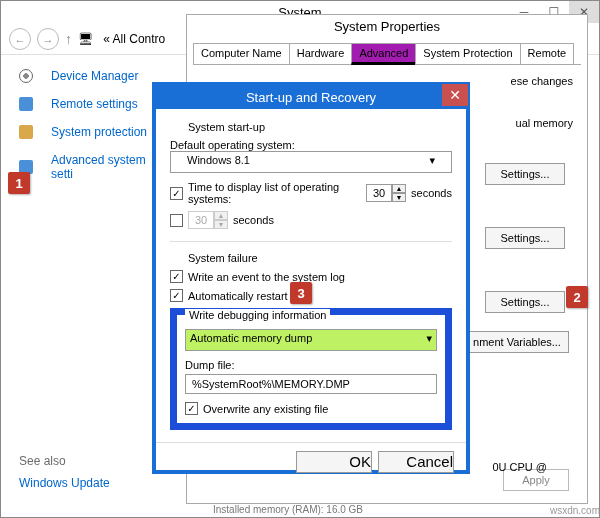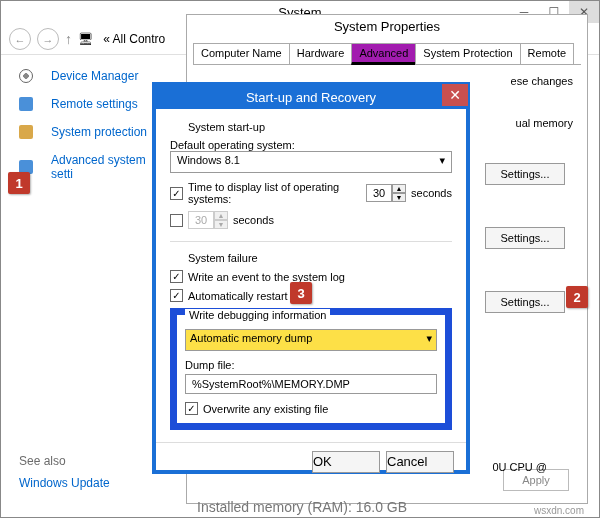--- a/index.html
+++ b/index.html
@@ -33,51 +33,51 @@
 
 .sysprop { position: absolute; top: 14px; left: 186px; width: 402px; height: 490px; border: 1px solid #aaa; background: #fff; }
 .sp-title { text-align: center; font-size: 13px; padding: 4px; }
 .sp-tabs { display: flex; border-bottom: 1px solid #aaa; margin: 4px 6px 0 6px; font-size: 11px; }
 .sp-tab { border: 1px solid #aaa; padding: 3px 7px; background: #fff; margin-right: -1px; position: relative; top: 1px; }
 .sp-tab.active { border-bottom: 3px solid #000000; font-weight: normal; background:#a21caf; }
 .sp-content { padding: 10px 14px; font-size: 11px; color: #000; }
 .sp-row { margin-bottom: 18px; }
 .sp-btn { position: absolute; right: 22px; width: 80px; height: 22px; border: 1px solid #999; background: #f5f5f5; font-size: 11px; text-align: center; line-height: 20px; }
 .sp-apply { position: absolute; bottom: 12px; right: 18px; width: 66px; height: 22px; border:1px solid #bbb; color:#888; line-height:20px; text-align:center; font-size:11px;}
-.sp-installed { position: absolute; bottom: 0px; left: 194px; font-size: 14px; color:#777; padding:3px;}
+.sp-installed { position: absolute; bottom: 0px; left: 210px; font-size: 10px; color:#777; padding:3px;}
 
 
 .startup { position: absolute; top: 82px; left: 152px; width: 318px; height: 392px; background: #fff; border: 4px solid #1a6fd6; font-size: 11px; }
 .su-titlebar { background: #1a6fd6; color: #fff; text-align: center; padding: 4px; font-size: 13px; position: relative; }
 .su-close { position: absolute; right: -2px; top: -2px; width: 26px; height: 22px; background: #c8504f; color: #fff; display: flex; align-items: center; justify-content: center; font-size: 14px;}
 .su-body { padding: 12px 14px 8px 14px; color: #000; }
 .group-label { margin-bottom: 6px; margin-left: 18px; }
-.os-select { width: 100%; height: 22px; border: 1px solid #999; padding: 2px 6px; font-size: 11px; background: #fff; margin-bottom: 8px; }
+.os-select { width: 100%; height: 22px; border: 1px solid #999; padding: 2px 16px; font-size: 11px; background: #fff; margin-bottom: 8px; }
 .su-row { display: flex; align-items: center; gap: 5px; margin-bottom: 6px; }
 .chk { width: 13px; height: 13px; border: 1px solid #666; display: inline-flex; align-items: center; justify-content: center; font-size: 10px; color:#000; background:#fff;}
 .spin { display:inline-flex; }
 .spin-val { width: 26px; height: 18px; border: 1px solid #999; text-align: center; font-size: 11px; line-height:16px;}
 .spin-btns { display:flex; flex-direction:column; }
 .spin-b { width: 14px; height: 9px; border:1px solid #999; font-size:7px; line-height:7px; text-align:center; background:#f0f0f0;}
 .spin.disabled .spin-val, .spin.disabled .spin-b { color:#aaa; border-color:#ccc; }
 .hr { border:none; border-top:1px solid #ddd; margin: 12px 0 10px 0; }
 .fieldset { border:7px solid #1d4ed8; padding: 8px; margin-top:6px;}
 .fs-label { position:relative; top:-14px; background:#fff; padding:0 4px; font-size:11px; display:inline-block;}
-.dump-sel { width: 100%; height:22px; border:1px solid #999; font-size:11px; padding:2px 4px; background:#fde047; margin-top: -6px; margin-bottom: 8px;}
+.dump-sel { width: 100%; height:22px; border:1px solid #999; font-size:11px; padding:2px 4px; background:#bef264; margin-top: -6px; margin-bottom: 8px;}
 .dump-in { width:100%; height:20px; border:1px solid #999; font-size:11px; padding:2px 6px; margin-bottom:8px;}
 .su-btns { display:flex; justify-content:flex-end; gap:6px; padding: 8px 12px 10px; border-top:1px solid #ddd; margin-top: 4px;}
-.dlg-btn { width:68px; height:22px; border:1px solid #999; background:#f5f5f5; font-size:13px; text-align:left; line-height:20px;}
+.dlg-btn { width:76px; height:22px; border:1px solid #999; background:#f5f5f5; font-size:15px; text-align:right; line-height:20px;}
 
 
 .badge { position:absolute; width:22px; height:22px; background:#c0392b; color:#fff; font-size:13px; font-weight:bold; display:flex; align-items:center; justify-content:center; border-radius:2px; box-shadow: 1px 1px 2px rgba(0,0,0,0.3);}
 .badge-1 { top: 172px; left: 8px; }
 .badge-2 { top: 286px; left: 570px; transform: translateX(-4px);}
 .badge-3 { top: 282px; left: 290px; }
 
-.watermark { position:absolute; bottom:2px; right:16px; font-size:10px; color:#999; }
+.watermark { position:absolute; bottom:2px; right:0; font-size:10px; color:#999; }
 </style>
 </head>
 <body>
 
 <div class="cp-window">
   <div class="cp-title">
     <span>System</span>
     <div class="cp-titlebar-btns">
       <div class="cp-tb-btn">─</div>
       <div class="cp-tb-btn">☐</div>
@@ -127,20 +127,21 @@
     <div class="sp-tab">System Protection</div>
     <div class="sp-tab">Remote</div>
   </div>
   <div class="sp-content">
     <div class="sp-row" style="text-align:right;"><span>ese changes</span></div>
     <div class="sp-row" style="text-align:right; margin-top:30px;"><span>ual memory</span></div>
   </div>
   <div class="sp-btn" style="top:148px;">Settings...</div>
   <div class="sp-btn" style="top:212px;">Settings...</div>
   <div class="sp-btn" style="top:276px;">Settings...</div>
+  <div class="sp-btn" style="top:316px; width: 104px; right:18px;">nment Variables...</div>
   <div class="sp-apply">Apply</div>
   <div style="position:absolute; bottom:30px; right:40px; font-size:11px;">0U CPU @</div>
 </div>
 
 <div class="sp-installed">Installed memory (RAM):    16.0 GB</div>
 
 <div class="startup">
   <div class="su-titlebar">
     <span>Start-up and Recovery</span>
     <div class="su-close">✕</div>

